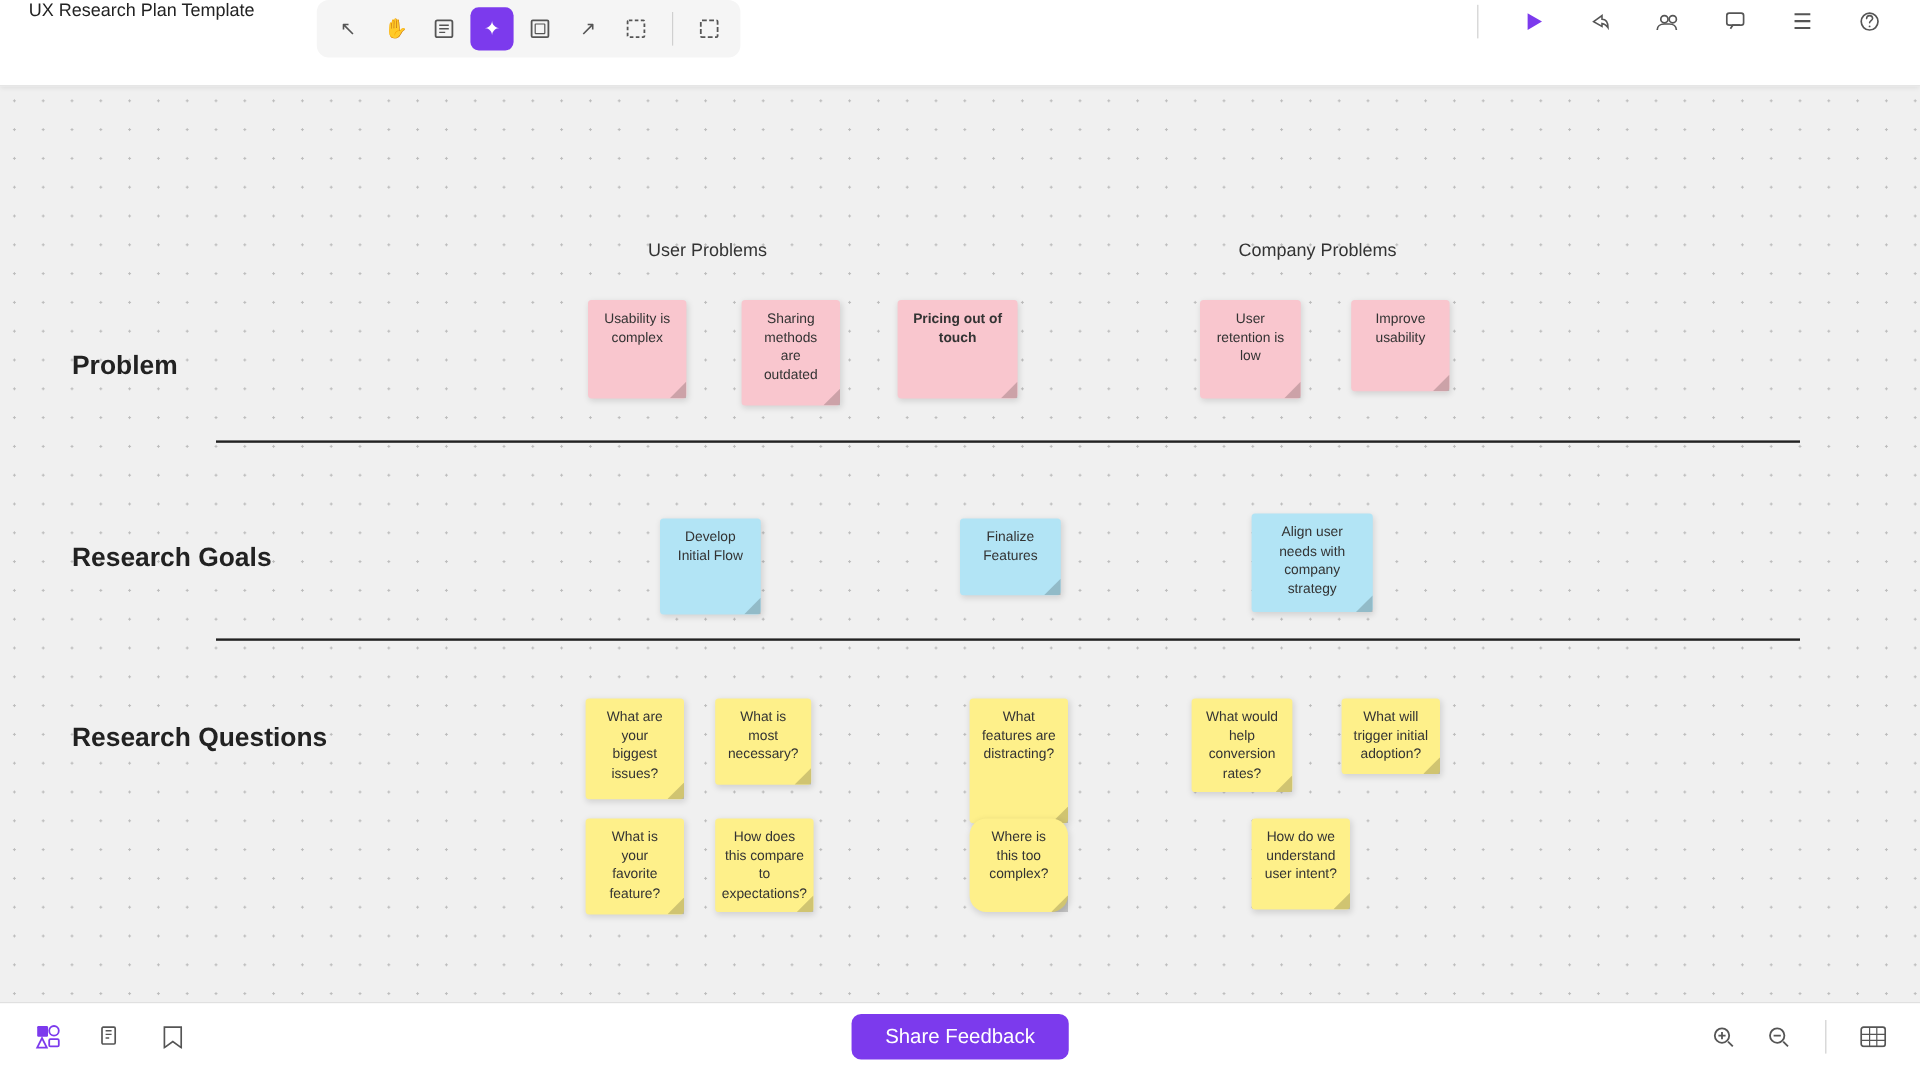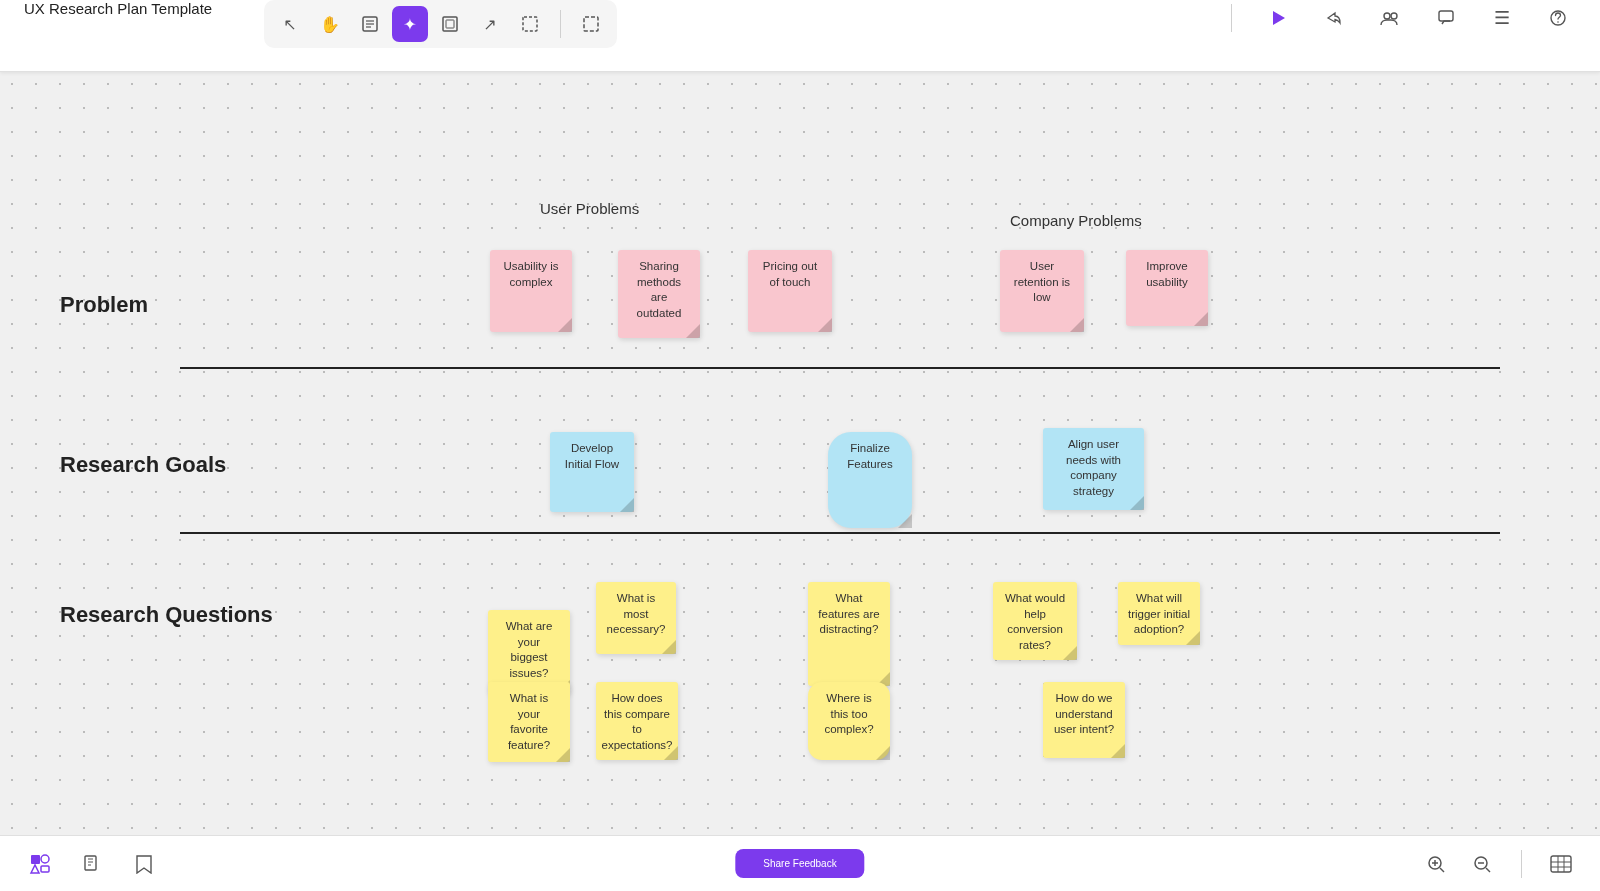--- a/index.html
+++ b/index.html
@@ -176,21 +176,21 @@
     }
     .share-feedback-btn {
       position: absolute;
       left: 50%;
       transform: translateX(-50%);
       background: #7c3aed;
       color: #fff;
       border: none;
       border-radius: 8px;
       padding: 9px 28px;
-      font-size: 10px;
+      font-size: 17px;
       font-weight: 500;
       cursor: pointer;
     }
     .bottom-right {
       margin-left: auto;
       display: flex;
       align-items: center;
       gap: 16px;
     }
     .zoom-btn {
@@ -273,42 +273,42 @@
     </button>
   </div>
 </div>
 
 <div id="canvas">
   <div id="canvas-content">
 
     <span class="section-label" style="top: 220px;">Problem</span>
 
     <span class="group-header" style="top: 128px; left: 540px;">User Problems</span>
-    <span class="group-header" style="top: 128px; left: 1010px; margin-top: 12px;">Company Problems</span>
+    <span class="group-header" style="top: 128px; left: 1032px;">Company Problems</span>
 
     <div class="sticky sticky-pink" style="width:82px;height:82px;top:178px;left:490px;">Usability is complex</div>
     <div class="sticky sticky-pink" style="width:82px;height:88px;top:178px;left:618px;">Sharing methods are outdated</div>
-    <div class="sticky sticky-pink" style="width:84px;height:82px;top:178px;left:748px;">Pricing out of touch</div>
+    <div class="sticky sticky-pink" style="width:100px;height:82px;top:178px;left:748px;font-weight:bold;">Pricing out of touch</div>
 
     <div class="sticky sticky-pink" style="width:84px;height:82px;top:178px;left:1000px;">User retention is low</div>
     <div class="sticky sticky-pink" style="width:82px;height:76px;top:178px;left:1126px;">Improve usability</div>
 
     <div class="divider-line" style="top: 295px;"></div>
 
     <span class="section-label" style="top: 380px;">Research Goals</span>
 
     <div class="sticky sticky-blue" style="width:84px;height:80px;top:360px;left:550px;">Develop Initial Flow</div>
-    <div class="sticky sticky-blue" style="width:84px;height:96px;top:360px;left:828px;border-radius:23px;">Finalize Features</div>
+    <div class="sticky sticky-blue" style="width:84px;height:64px;top:360px;left:800px;">Finalize Features</div>
     <div class="sticky sticky-blue" style="width:101px;height:82px;top:356px;left:1043px;">Align user needs with company strategy</div>
 
     <div class="divider-line" style="top: 460px;"></div>
 
     <span class="section-label" style="top: 530px;">Research Questions</span>
 
-    <div class="sticky sticky-yellow" style="width:82px;height:84px;top:510px;left:488px;margin-top:28px;">What are your biggest issues?</div>
+    <div class="sticky sticky-yellow" style="width:82px;height:84px;top:510px;left:488px;">What are your biggest issues?</div>
     <div class="sticky sticky-yellow" style="width:80px;height:72px;top:510px;left:596px;">What is most necessary?</div>
     <div class="sticky sticky-yellow" style="width:82px;height:104px;top:510px;left:808px;">What features are distracting?</div>
     <div class="sticky sticky-yellow" style="width:84px;height:78px;top:510px;left:993px;">What would help conversion rates?</div>
     <div class="sticky sticky-yellow" style="width:82px;height:63px;top:510px;left:1118px;">What will trigger initial adoption?</div>
 
     <div class="sticky sticky-yellow" style="width:82px;height:80px;top:610px;left:488px;">What is your favorite feature?</div>
     <div class="sticky sticky-yellow" style="width:82px;height:78px;top:610px;left:596px;">How does this compare to expectations?</div>
     <div class="sticky sticky-yellow" style="width:82px;height:78px;top:610px;left:808px;border-radius:14px;">Where is this too complex?</div>
     <div class="sticky sticky-yellow" style="width:82px;height:76px;top:610px;left:1043px;">How do we understand user intent?</div>
 

